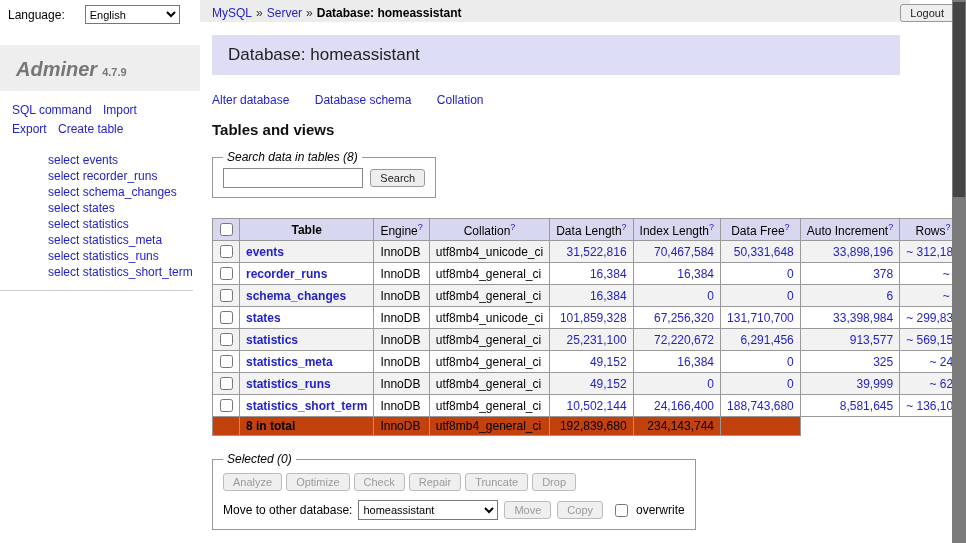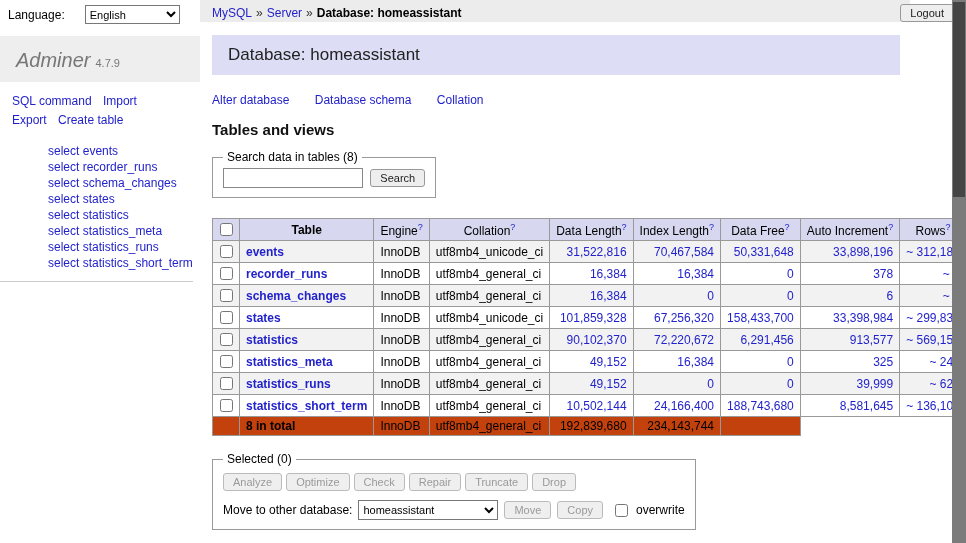--- a/index.html
+++ b/index.html
@@ -33,22 +33,22 @@
     position:absolute;left:200px;top:0;width:710px;height:22px;
     background:var(--crumb-bg);padding:6px 0 0 12px;
   }
   .breadcrumb .sep{color:#333;margin:0 4px;}
   .crumb-current{color:#000;font-weight:bold;}
   .logout{position:absolute;right:12px;top:4px;}
 
   
   .sidebar{position:absolute;left:0;top:26px;width:200px;bottom:0;background:#fff;}
   .sidebar h1{
-    margin:10px 0 0;padding:9px 16px;background:var(--h1-bg);
-    font-weight:normal;color:#777;
+    margin:19px 0 0;padding:9px 16px;background:var(--h1-bg);
+    font-weight:bold;color:#777;
   }
   .app-name{font-size:20px;font-style:italic;}
   .app-version{font-size:11px;margin-left:5px;}
   .db-row{padding:16px 12px 4px;}
   .db-row select{width:120px;margin-left:4px;}
   .menu-links{margin:10px 12px 4px;width:158px;line-height:1.55;}
   .menu-links a{margin-right:8px;white-space:nowrap;}
   .table-list{margin:14px 0 8px;padding-left:36px;}
   .tbl-row{padding:1px 12px;white-space:nowrap;}
   .side-hr{border:none;border-top:1px solid #ccc;margin:10px 0 0;width:193px;}
@@ -57,21 +57,21 @@
   .content{position:absolute;left:200px;top:26px;width:752px;bottom:0;padding-left:12px;overflow:hidden;}
   .content h2{
     margin:9px 0 0;width:688px;background:var(--header-bg);
     padding:10px 16px;font-size:17px;font-weight:normal;color:#222;
   }
   .top-links{margin:18px 0 14px;}
   .top-links a{margin-right:22px;}
   .content h3{font-size:15px;font-weight:bold;color:#111;margin:12px 0 12px;}
 
   fieldset{border:1px solid #999;display:inline-block;margin:0;padding:4px 10px 9px;}
-  legend{padding:0 4px;font-size:12px;}
+  legend{padding:0 4px;font-size:12px;font-style:italic;}
   .search-fs{margin-bottom:12px;}
   .search-fs input[type=text]{width:140px;margin-right:4px;}
 
   table.grid{border-collapse:collapse;margin:8px 0 16px;}
   .grid th,.grid td{border:1px solid #999;padding:2px 6px;height:17px;white-space:nowrap;font-size:12px;}
   .grid thead th{background:var(--thead-bg);font-weight:normal;text-align:center;}
   .grid thead th.name-col span{font-weight:bold;}
   .grid sup{font-size:9px;}
   .grid sup a{color:var(--link);}
   .grid .chk{width:22px;text-align:center;padding:1px 3px;}
@@ -193,30 +193,30 @@
           <td class="num"><a>6</a></td>
           <td class="num"><a>~ 3</a></td>
         </tr>
         <tr>
           <td class="chk"><input type="checkbox" style=""></td>
           <td class="name"><a>states</a></td>
           <td><span>InnoDB</span></td>
           <td><span>utf8mb4_unicode_ci</span></td>
           <td class="num"><a>101,859,328</a></td>
           <td class="num"><a>67,256,320</a></td>
-          <td class="num"><a>158,433,700</a></td>
+          <td class="num"><a>131,710,700</a></td>
           <td class="num"><a>33,398,984</a></td>
           <td class="num"><a>~ 299,833</a></td>
         </tr>
         <tr>
           <td class="chk"><input type="checkbox" style=""></td>
           <td class="name"><a>statistics</a></td>
           <td><span>InnoDB</span></td>
           <td><span>utf8mb4_general_ci</span></td>
-          <td class="num"><a>90,102,370</a></td>
+          <td class="num"><a>25,231,100</a></td>
           <td class="num"><a>72,220,672</a></td>
           <td class="num"><a>6,291,456</a></td>
           <td class="num"><a>913,577</a></td>
           <td class="num"><a>~ 569,159</a></td>
         </tr>
         <tr>
           <td class="chk"><input type="checkbox" style=""></td>
           <td class="name"><a>statistics_meta</a></td>
           <td><span>InnoDB</span></td>
           <td><span>utf8mb4_general_ci</span></td>

